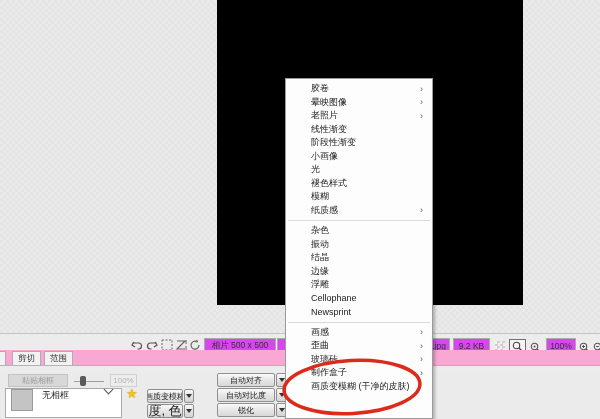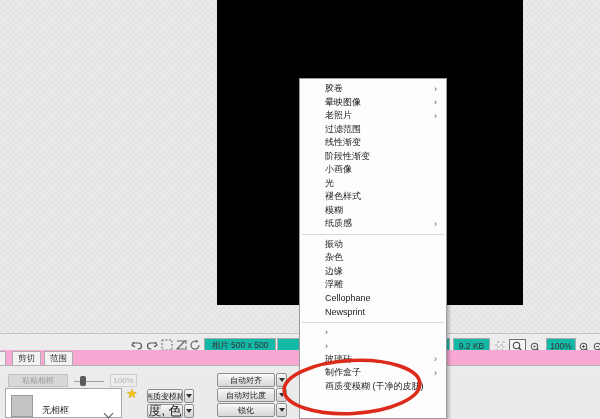--- a/index.html
+++ b/index.html
@@ -21,21 +21,21 @@
   .canvas-divider{
     position:absolute;left:0;top:333px;width:600px;height:1px;background:#c4c4c4;
   }
   
   .status-bar{
     position:absolute;left:0;top:334px;width:600px;height:23px;background:#ececec;
   }
   .sb-icon{position:absolute;top:4px;width:14px;height:14px;color:#555;}
   .sb-icon svg{display:block;}
   .boxfield{
-    position:absolute;top:4px;height:15px;background:#14b8a6;border:1px solid #aaa;
+    position:absolute;top:4px;height:15px;background:#d946ef;border:1px solid #aaa;
     font-size:8.5px;color:#333;display:flex;align-items:center;justify-content:center;
     box-sizing:border-box;
   }
   .checker-swatch{
     position:absolute;left:495px;top:7px;width:10px;height:10px;
     background:repeating-conic-gradient(#cfcfcf 0% 25%, #f2f2f2 0% 50%) 0 0 / 5px 5px;
   }
   .zoom-btn{
     position:absolute;top:5px;width:17px;height:15px;box-sizing:border-box;
     border:1px solid #6f6f6f;background:#f5f5f5;
@@ -73,29 +73,29 @@
   }
   .tri-down{width:0;height:0;border-left:3px solid transparent;border-right:3px solid transparent;border-top:4px solid #333;}
   .value-box{
     position:absolute;box-sizing:border-box;border:1px solid #cfcfcf;background:#ededed;
     font-size:8px;color:#b2b2b2;display:flex;align-items:center;justify-content:center;
   }
   .slider-track{position:absolute;height:1px;background:#9f9f9f;}
   .slider-handle{position:absolute;width:6px;height:10px;background:#5a5a5a;border-radius:2px;}
   .frame-dropdown{
     position:absolute;left:5px;top:388px;width:117px;height:30px;box-sizing:border-box;
-    background:#fff;border:1px solid #a9a9a9;display:flex;align-items:flex-end;
+    background:#fff;border:1px solid #a9a9a9;display:flex;align-items:flex-start;
   }
   .frame-swatch{width:20px;height:20px;background:#c4c4c4;border:1px solid #9b9b9b;margin-left:5px;}
   .frame-label{font-size:9px;color:#222;margin-left:9px;flex:1;}
   .chev{width:6px;height:6px;border-right:1px solid #555;border-bottom:1px solid #555;transform:rotate(45deg);margin-right:9px;margin-top:-3px;}
   .star{position:absolute;left:126px;top:386px;font-size:13px;color:#f2c11e;text-shadow:0 0 1px #b98a00;}
   
   .context-menu{
-    position:absolute;left:299px;top:78px;width:148px;height:341px;
+    position:absolute;left:285px;top:78px;width:148px;height:341px;
     background:#fdfdfd;border:1px solid #9b9b9b;box-sizing:border-box;
     box-shadow:2px 2px 3px rgba(0,0,0,.25);
     padding-top:3px;overflow:hidden;z-index:5;
   }
   .menu-item{
     height:13.5px;display:flex;align-items:center;
     font-size:9px;color:#1a1a1a;padding-left:25px;padding-right:6px;position:relative;
     cursor:default;
   }
   .menu-item.hl{background:#c4def5;}
@@ -262,23 +262,20 @@
     </div>
     <div class="menu-item">
       <span class="mi-label">晕映图像</span>
       <span class="mi-arrow">›</span>
     </div>
     <div class="menu-item">
       <span class="mi-label">老照片</span>
       <span class="mi-arrow">›</span>
     </div>
     <div class="menu-item">
-      <span class="mi-label">过滤范围</span>
-    </div>
-    <div class="menu-item">
       <span class="mi-label">线性渐变</span>
     </div>
     <div class="menu-item">
       <span class="mi-label">阶段性渐变</span>
     </div>
     <div class="menu-item">
       <span class="mi-label">小画像</span>
     </div>
     <div class="menu-item">
       <span class="mi-label">光</span>
@@ -288,42 +285,47 @@
     </div>
     <div class="menu-item">
       <span class="mi-label">模糊</span>
     </div>
     <div class="menu-item">
       <span class="mi-label">纸质感</span>
       <span class="mi-arrow">›</span>
     </div>
     <div class="menu-sep"></div>
     <div class="menu-item">
+      <span class="mi-label">杂色</span>
+    </div>
+    <div class="menu-item">
       <span class="mi-label">振动</span>
     </div>
     <div class="menu-item">
-      <span class="mi-label">杂色</span>
+      <span class="mi-label">结晶</span>
     </div>
     <div class="menu-item">
       <span class="mi-label">边缘</span>
     </div>
     <div class="menu-item">
       <span class="mi-label">浮雕</span>
     </div>
     <div class="menu-item">
       <span class="mi-label">Cellophane</span>
     </div>
     <div class="menu-item">
       <span class="mi-label">Newsprint</span>
     </div>
     <div class="menu-sep"></div>
     <div class="menu-item">
-      <span class="mi-arrow">›</span>
-    </div>
-    <div class="menu-item">
+      <span class="mi-label">画感</span>
+      <span class="mi-arrow">›</span>
+    </div>
+    <div class="menu-item">
+      <span class="mi-label">歪曲</span>
       <span class="mi-arrow">›</span>
     </div>
     <div class="menu-item">
       <span class="mi-label">玻璃砖</span>
       <span class="mi-arrow">›</span>
     </div>
     <div class="menu-item">
       <span class="mi-label">制作盒子</span>
       <span class="mi-arrow">›</span>
     </div>

